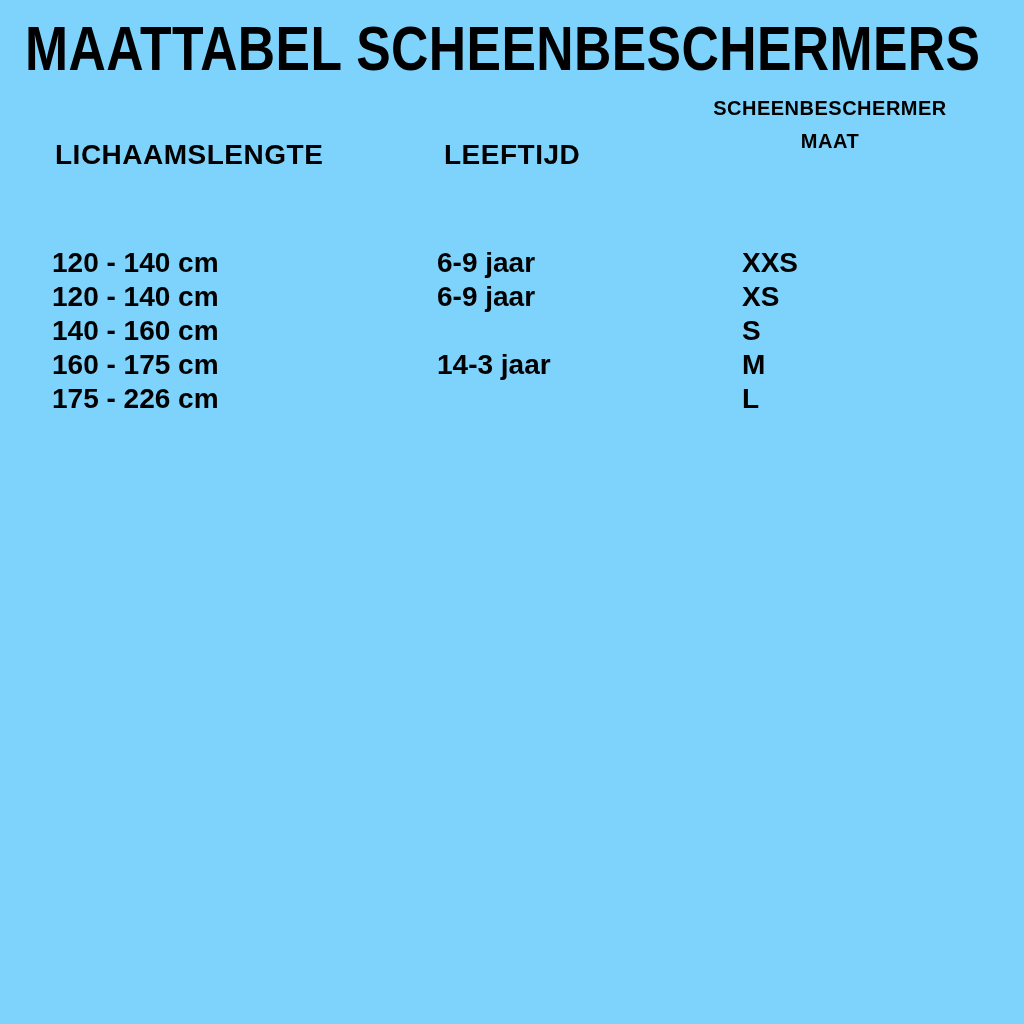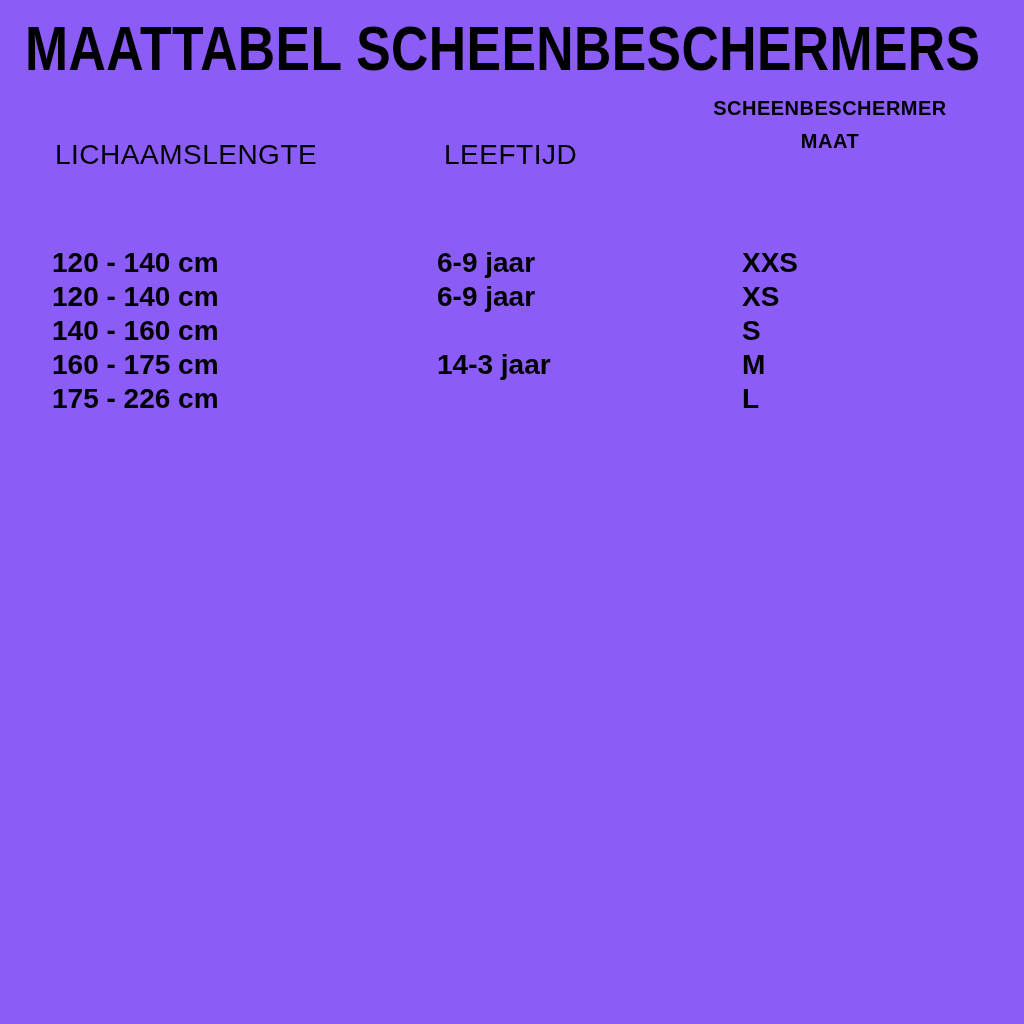--- a/index.html
+++ b/index.html
@@ -10,39 +10,39 @@
   body {
     width: 1024px;
     height: 1024px;
     font-family: "Liberation Sans", sans-serif;
     color: #000000;
   }
   .page {
     position: relative;
     width: 1024px;
     height: 1024px;
-    background: #8b5cf6;
+    background: #7dd3fc;
     overflow: hidden;
   }
   .title {
     position: absolute;
     left: 25px;
     top: 17px;
     font-size: 63px;
     font-weight: bold;
     line-height: 1;
     white-space: nowrap;
     letter-spacing: 0.5px;
     transform: scaleX(0.82);
     transform-origin: left top;
   }
   .hdr {
     position: absolute;
     font-size: 28px;
-    font-weight: normal;
+    font-weight: bold;
     line-height: 1;
     letter-spacing: 0.5px;
     white-space: nowrap;
   }
   .hdr-col1 { left: 55px;  top: 141px; }
   .hdr-col2 { left: 444px; top: 141px; }
   .hdr-col3 {
     position: absolute;
     left: 660px;
     top: 92px;

